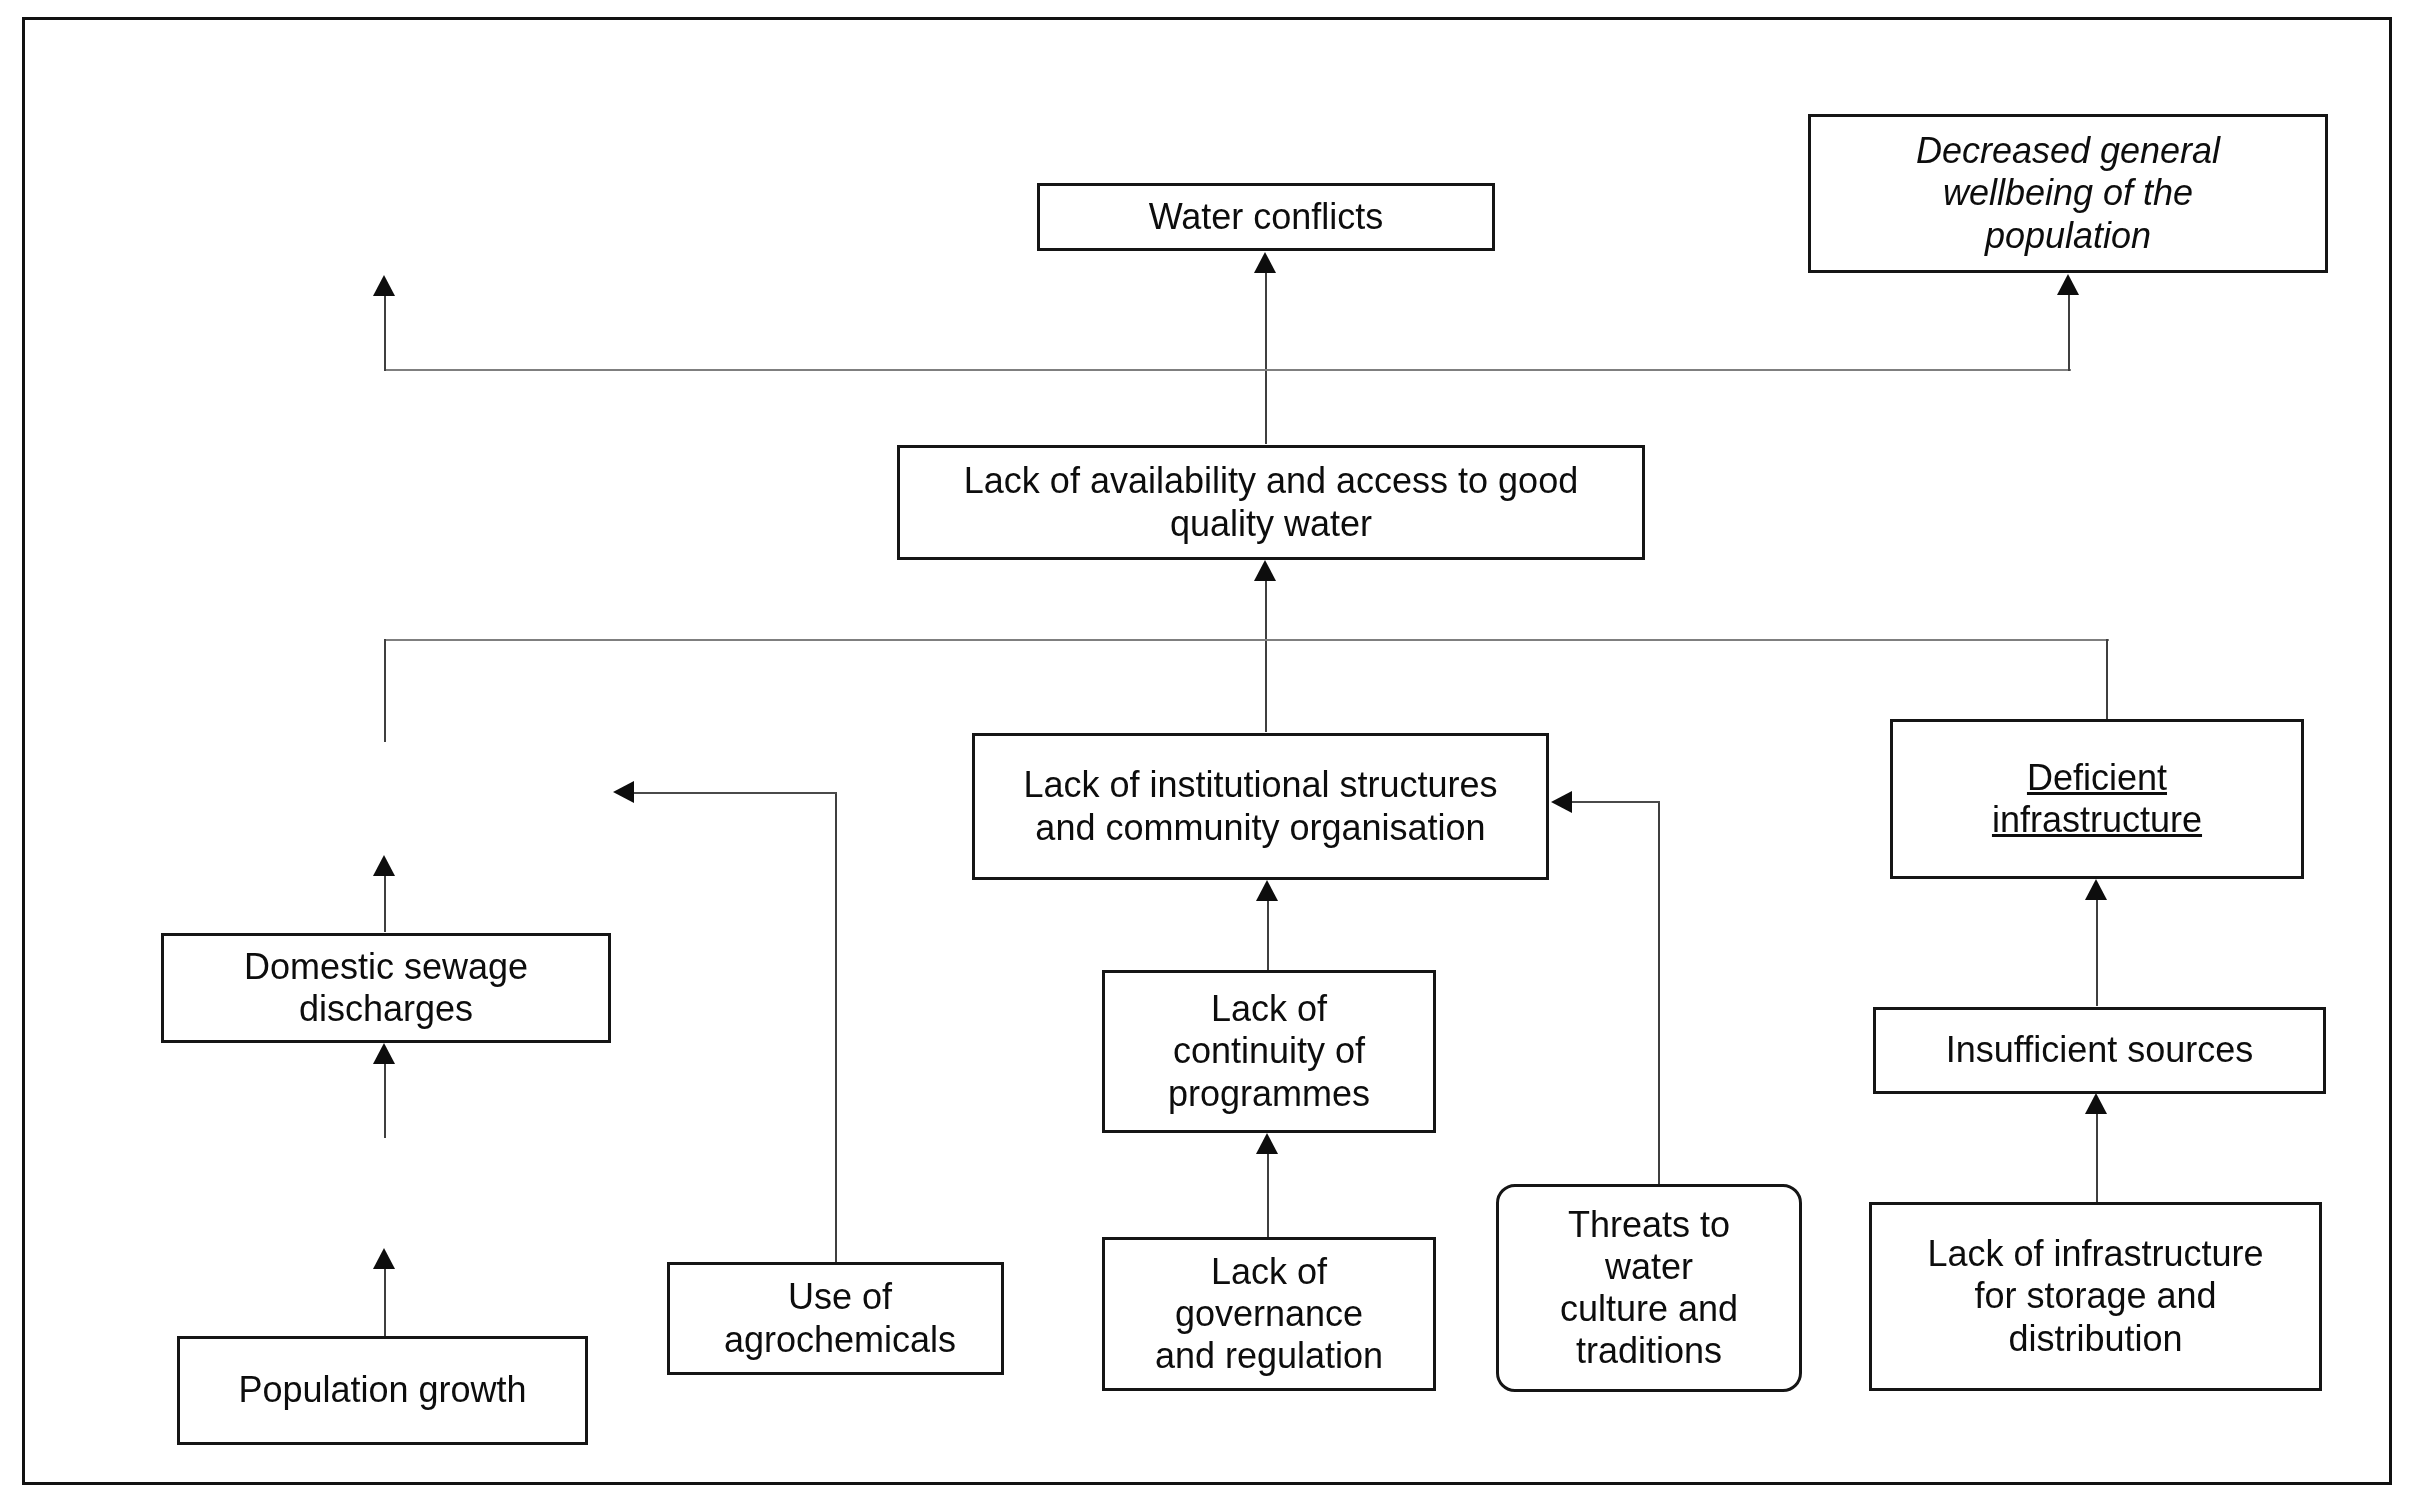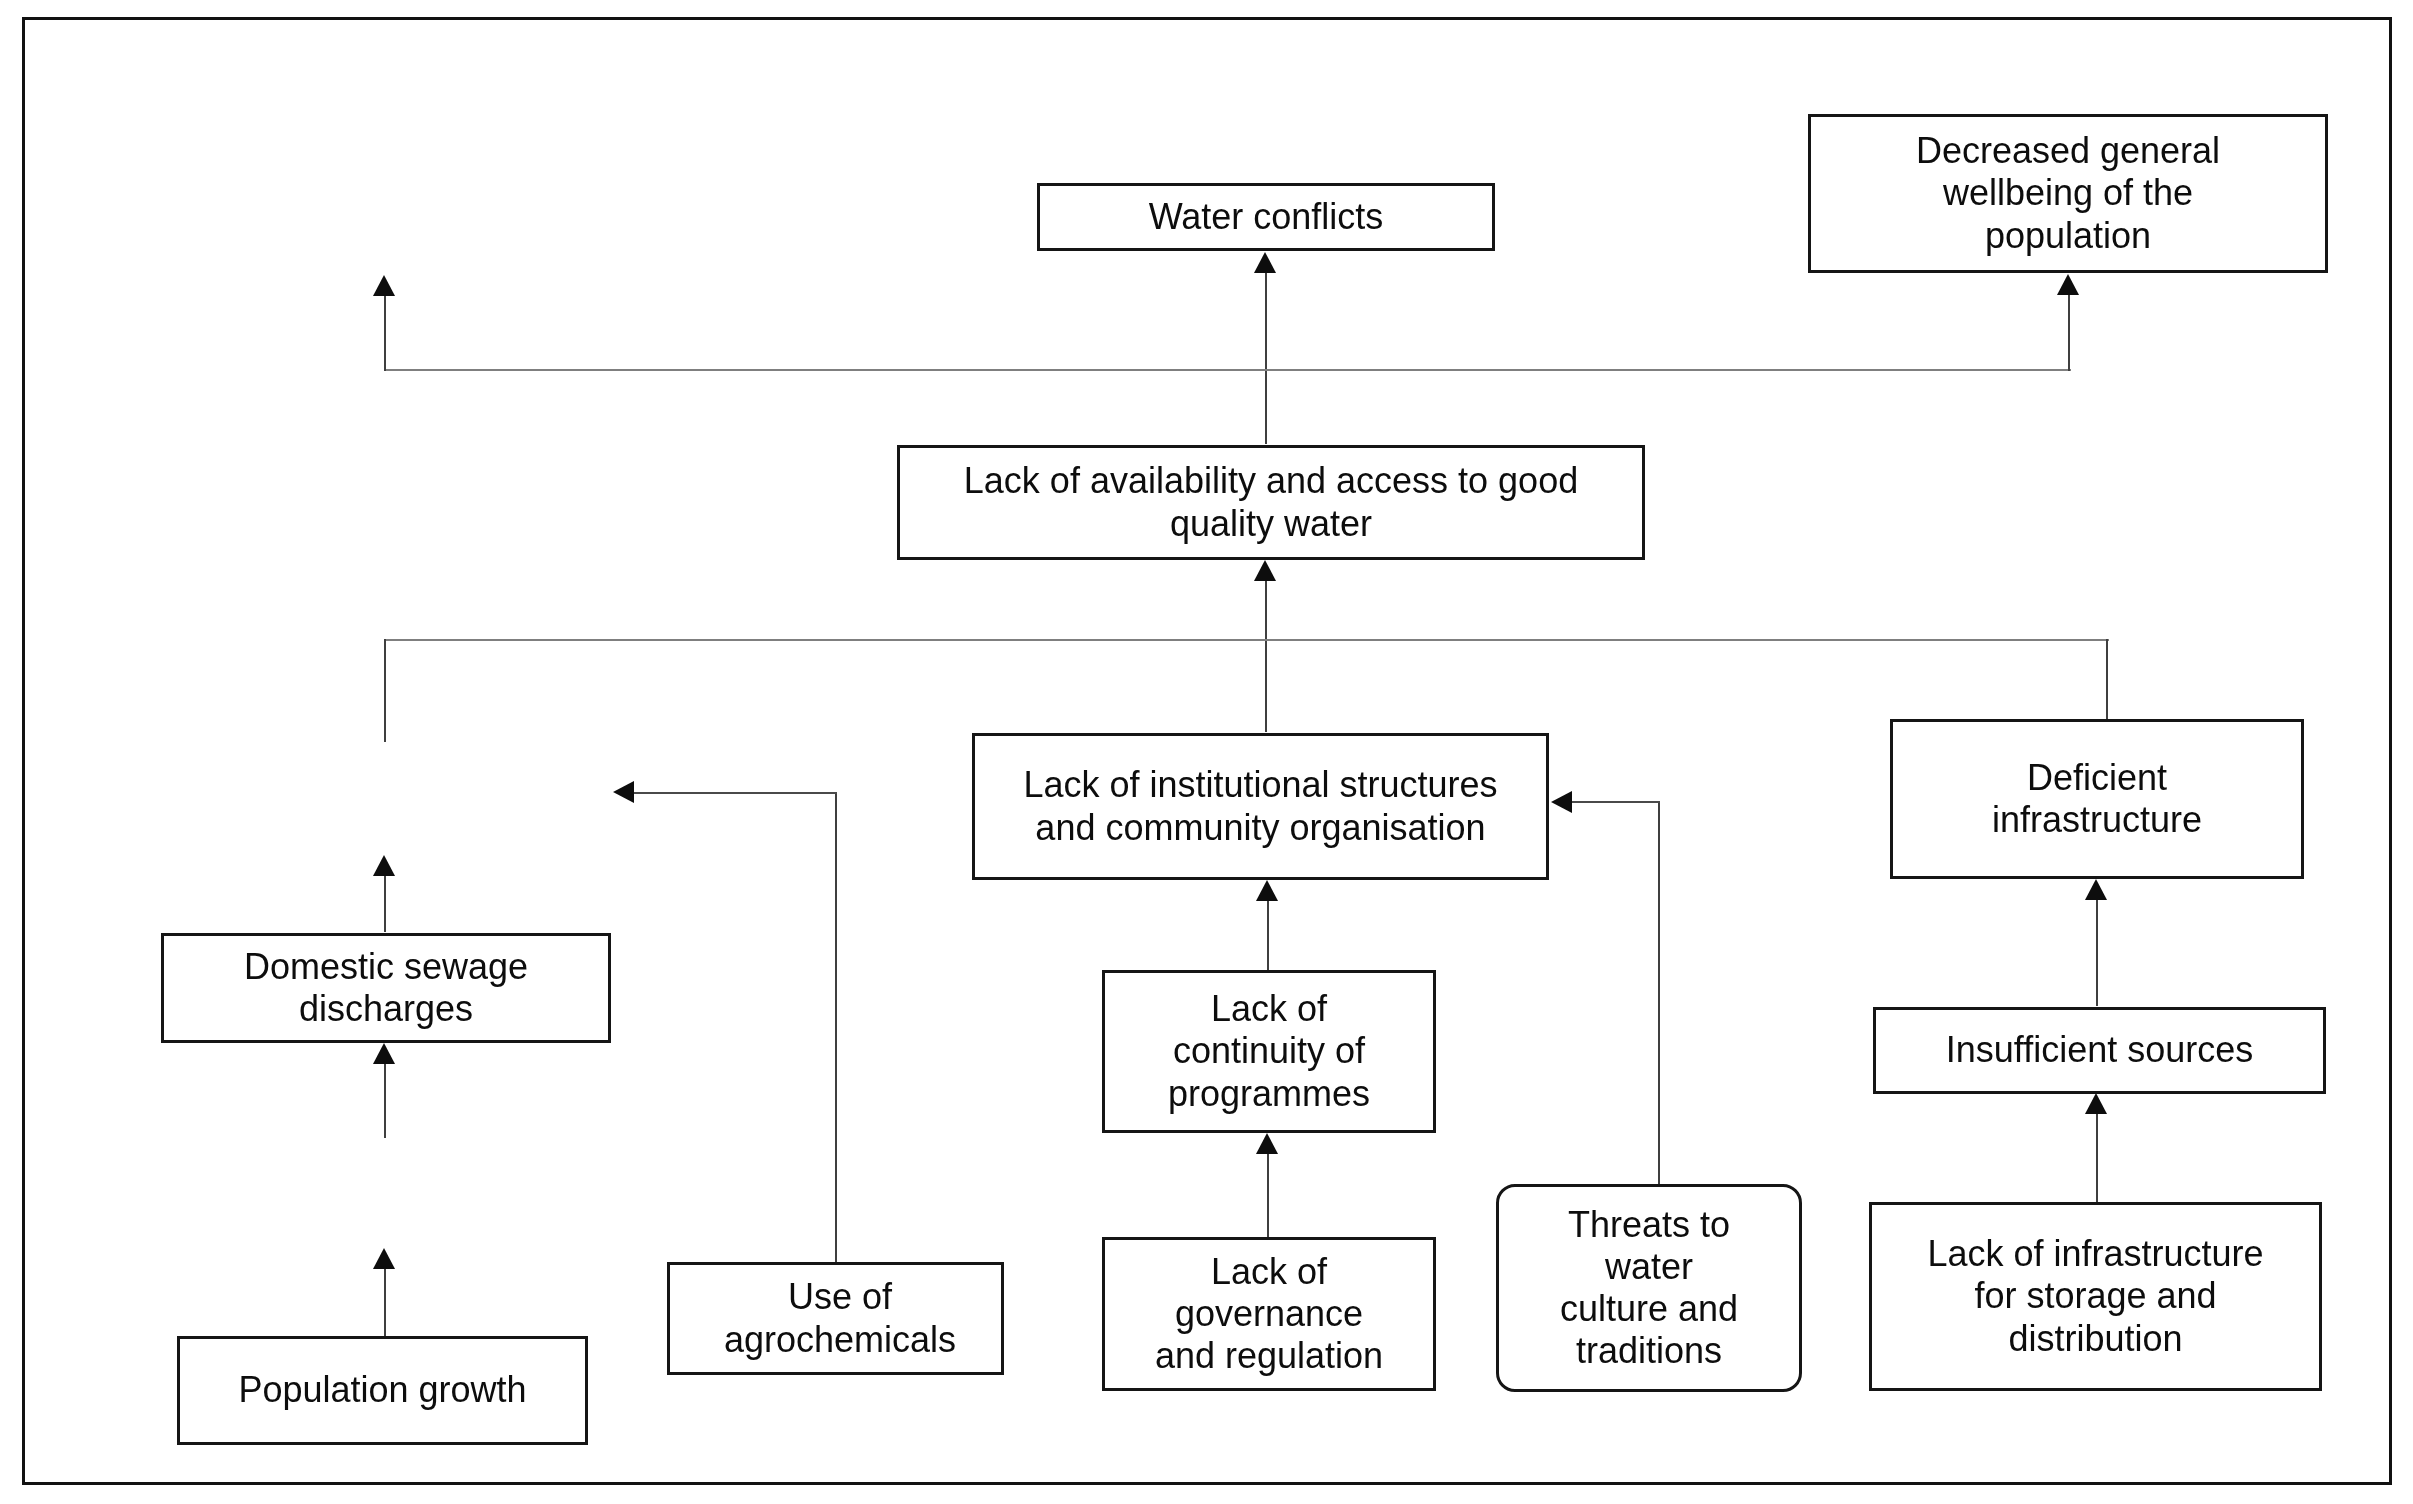--- a/index.html
+++ b/index.html
@@ -31,25 +31,25 @@
   }
   .arrow-left{
     position:absolute;width:0;height:0;z-index:2;
     border-top:11.6px solid transparent;border-bottom:11.6px solid transparent;
     border-right:21px solid #0d0d0d;
   }
 
   
   #b-high       {left:155px; top:113px; width:512px; height:161px;}
   #b-conflicts  {left:1037px;top:183px; width:458px; height:68px;}
-  #b-wellbeing  {left:1808px;top:114px; width:520px; height:159px;}
+  #b-wellbeing  {left:1808px;top:114px; width:520px; height:159px;font-style:italic;}
   #b-avail      {left:897px;top:445px; width:748px; height:115px;}
   #b-defor      {left:161px; top:742px; width:450px; height:113px;}
   #b-instit     {left:972px;top:733px; width:577px; height:147px;}
-  #b-deficient  {left:1890px;top:719px; width:414px; height:160px;}
+  #b-deficient  {left:1890px;top:719px; width:414px; height:160px;text-decoration:underline;}
   #b-sewage     {left:161px; top:933px;width:450px; height:110px;}
   #b-access     {left:161px; top:1138px;width:450px; height:110px;}
   #b-population {left:177px; top:1336px;width:411px; height:109px;}
   #b-agro       {left:667px; top:1262px;width:337px; height:113px;padding-left:9px;}
   #b-continuity {left:1102px;top:970px;width:334px; height:163px;}
   #b-governance {left:1102px;top:1237px;width:334px; height:154px;}
   #b-threats    {left:1496px;top:1184px;width:306px; height:208px;border-radius:19px;}
   #b-sources    {left:1873px;top:1007px;width:453px; height:87px;}
   #b-storage    {left:1869px;top:1202px;width:453px; height:189px;}
 </style>

